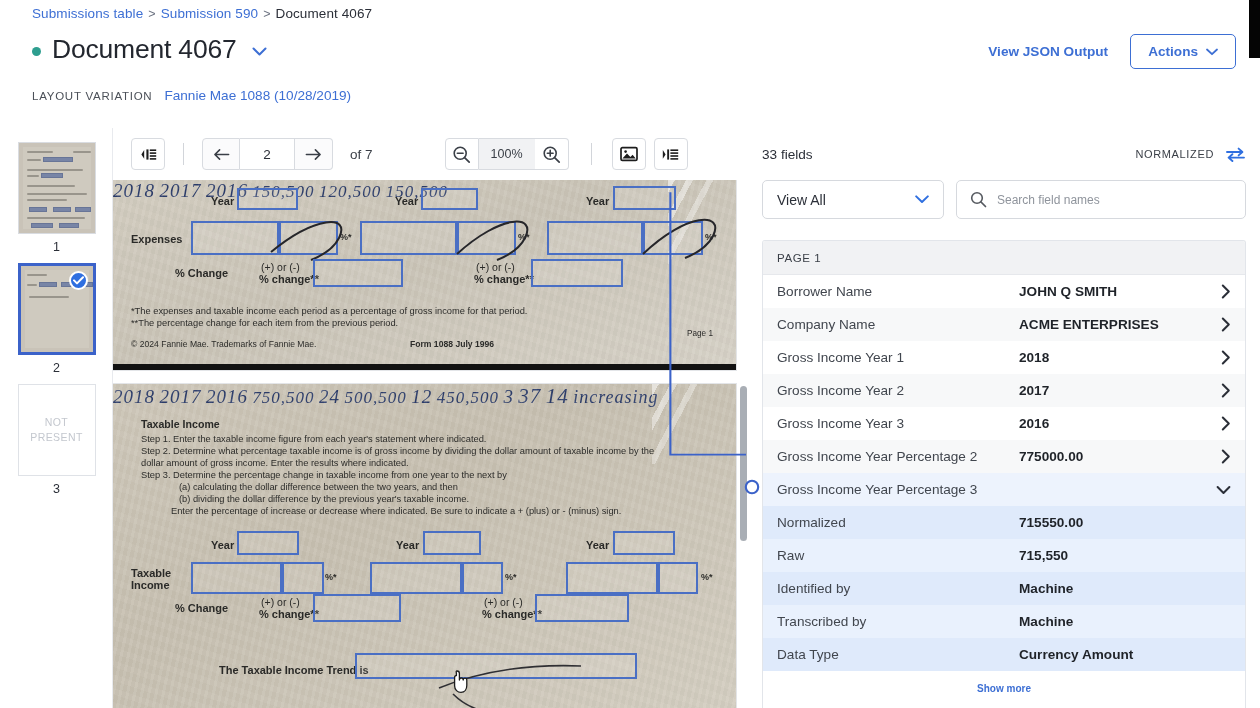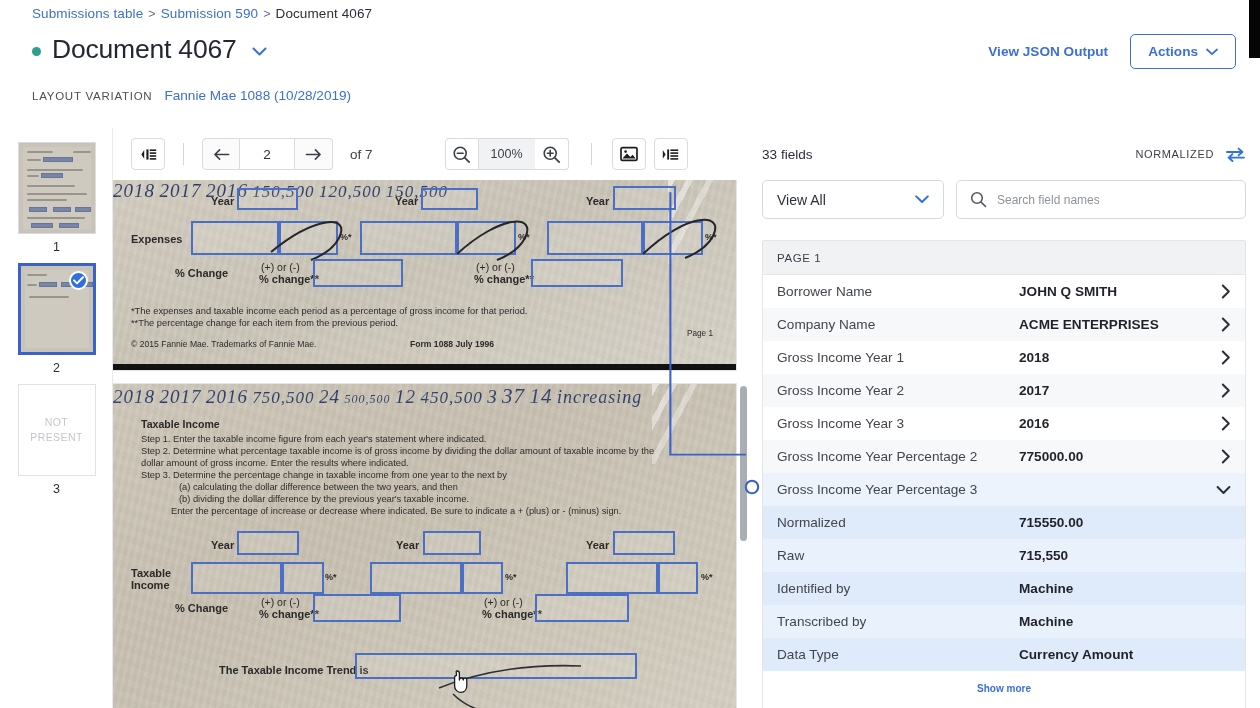--- a/index.html
+++ b/index.html
@@ -401,21 +401,21 @@
           <span class="dl lbl" style="left:146px;top:93px">% change**</span>
           <div class="fld" style="left:200px;top:79px;width:90px;height:28px"></div>
 
           <span class="dl lbl-n" style="left:363px;top:81px">(+) or (-)</span>
           <span class="dl lbl" style="left:361px;top:93px">% change**</span>
           <div class="fld" style="left:418px;top:79px;width:92px;height:28px"></div>
 
           
           <span class="dl fine" style="left:18px;top:125px">*The expenses and taxable income each period as a percentage of gross income for that period.</span>
           <span class="dl fine" style="left:18px;top:137px">**The percentage change for each item from the previous period.</span>
-          <span class="dl fine" style="left:18px;top:159px;font-size:8.6px">© 2015 Fannie Mae. Trademarks of Fannie Mae.</span>
+          <span class="dl fine" style="left:18px;top:159px;font-size:8.6px">© 2024 Fannie Mae. Trademarks of Fannie Mae.</span>
           <span class="dl fine" style="left:297px;top:159px;font-size:8.6px;font-weight:700">Form 1088  July 1996</span>
           <span class="dl fine" style="left:574px;top:148px;font-size:8.2px">Page 1</span>
 
           <div class="blackedge"></div>
         </div>
 
         <div class="scan bot">
           <div class="grain"></div>
           <div class="fold" style="right:26px;top:0;height:80px;"></div>
 
@@ -445,21 +445,21 @@
           <span class="dl lbl" style="left:18px;top:183px">Taxable</span>
           <span class="dl lbl" style="left:18px;top:195px">Income</span>
 
           <div class="fld" style="left:78px;top:178px;width:91px;height:32px"></div>
           <span class="hw" style="left:82px;top:181px;font-size:17px">750,500</span>
           <div class="fld" style="left:169px;top:178px;width:42px;height:32px"></div>
           <span class="hw" style="left:176px;top:181px">24</span>
           <span class="dl lbl" style="left:212px;top:188px;font-size:9px">%*</span>
 
           <div class="fld" style="left:257px;top:178px;width:92px;height:32px"></div>
-          <span class="hw" style="left:261px;top:181px;font-size:12px">500,500</span>
+          <span class="hw" style="left:261px;top:181px;font-size:17px">500,500</span>
           <div class="fld" style="left:349px;top:178px;width:41px;height:32px"></div>
           <span class="hw" style="left:355px;top:181px">12</span>
           <span class="dl lbl" style="left:392px;top:188px;font-size:9px">%*</span>
 
           <div class="fld" style="left:453px;top:178px;width:92px;height:32px"></div>
           <span class="hw" style="left:457px;top:181px;font-size:17px">450,500</span>
           <div class="fld" style="left:545px;top:178px;width:40px;height:32px"></div>
           <span class="hw" style="left:551px;top:181px">3</span>
           <span class="dl lbl" style="left:588px;top:188px;font-size:9px">%*</span>
 

